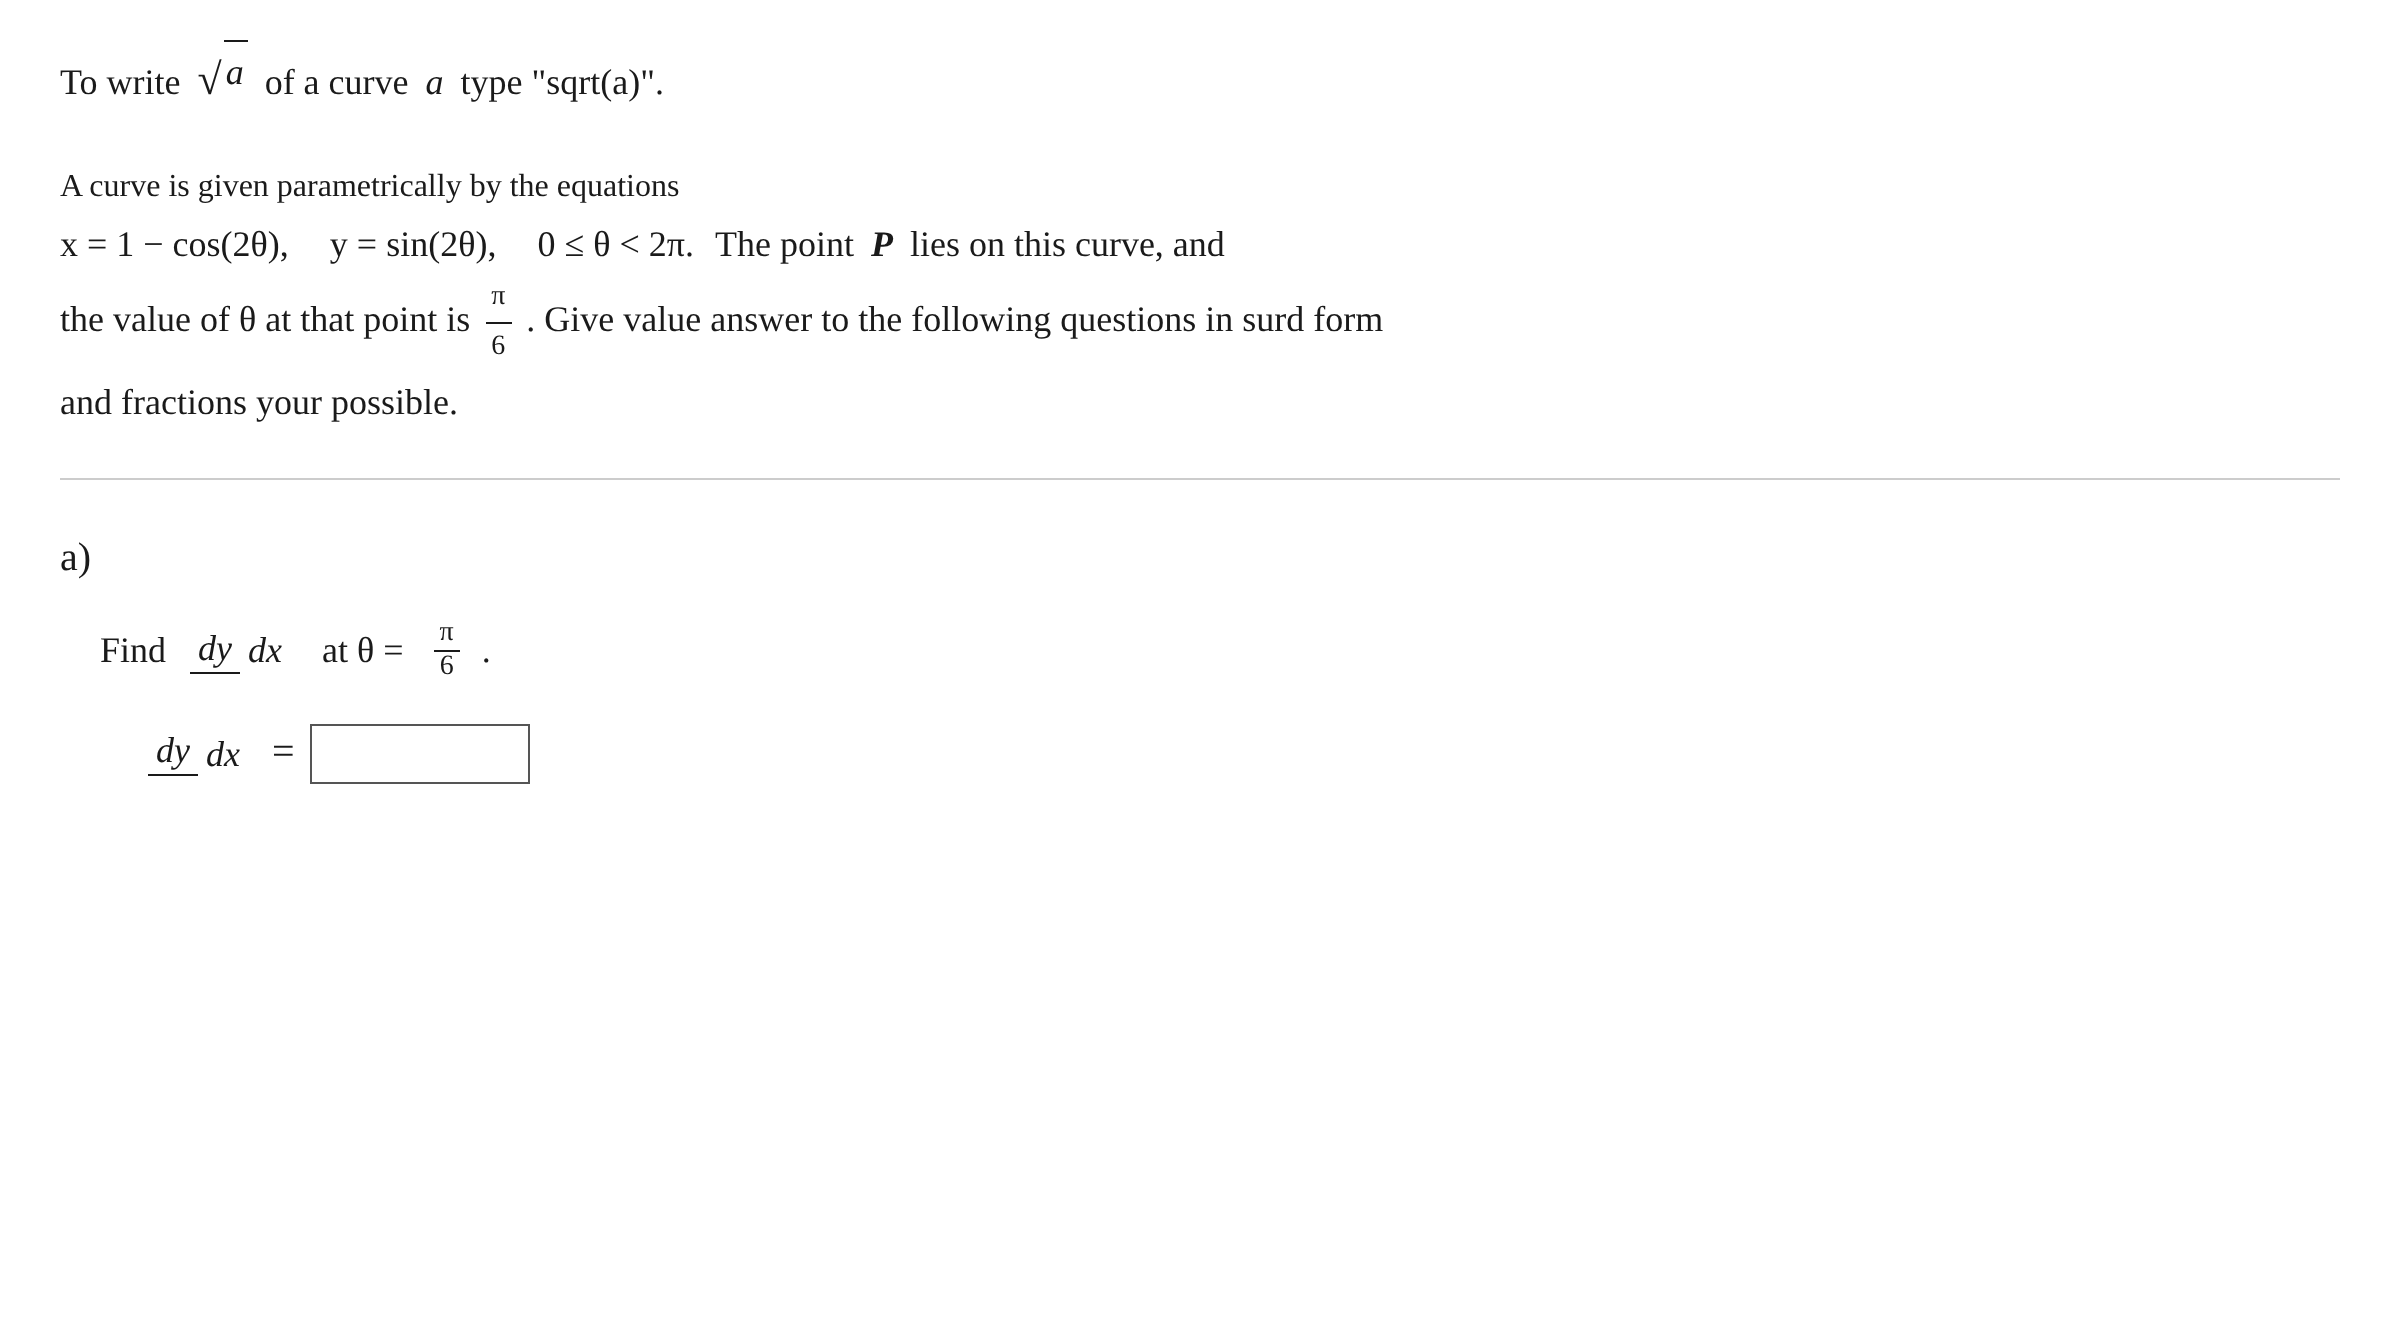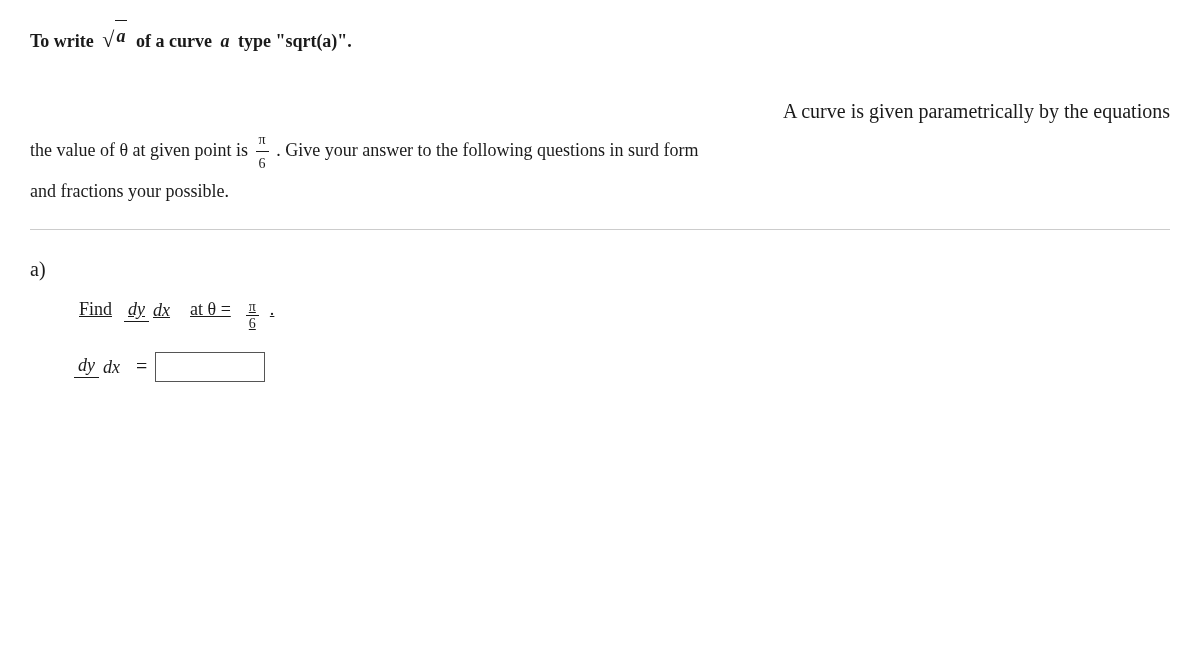--- a/index.html
+++ b/index.html
@@ -13,23 +13,22 @@
       font-family: "Times New Roman", Times, serif;
       font-size: 18px;
       color: #1a1a1a;
       width: 1200px;
       min-height: 662px;
       padding: 20px 30px;
     }
 
     .hint-line {
       font-size: 18px;
-      margin-bottom: 38px;
+      margin-bottom: 24px;
       line-height: 1.6;
-      font-weight: bold;
     }
 
     .sqrt-symbol {
       font-size: 22px;
       line-height: 1;
       margin-right: 1px;
     }
 
     .sqrt-radicand {
       font-style: italic;
@@ -37,24 +36,23 @@
       padding-top: 1px;
       padding-left: 1px;
       padding-right: 2px;
     }
 
     .problem-block {
       margin-bottom: 10px;
     }
 
     .problem-text {
-      font-size: 20px;
+      font-size: 16px;
       line-height: 1.7;
       margin-bottom: 0;
-      text-align: right;
     }
 
     .problem-equations {
       font-size: 18px;
       line-height: 1.7;
     }
 
     .italic {
       font-style: italic;
     }
@@ -66,26 +64,25 @@
     }
 
     .part-label {
       font-size: 20px;
       font-weight: normal;
       margin-bottom: 18px;
     }
 
     .find-line {
       display: flex;
-      align-items: flex-start;
+      align-items: center;
       gap: 8px;
-      margin-left: 49px;
+      margin-left: 20px;
       margin-bottom: 20px;
       font-size: 18px;
-      text-decoration: underline;
     }
 
     .fraction {
       display: inline-flex;
       align-items: center;
       vertical-align: middle;
       margin: 0 4px;
     }
 
     .fraction .numerator {
@@ -155,26 +152,34 @@
   <span>of a curve</span>
   <span class="italic" style="margin:0 4px;">a</span>
   <span>type "sqrt(a)".</span>
 </div>
 
 <div class="problem-block">
   <div class="problem-text">
     <span>A curve is given parametrically by the equations</span>
   </div>
   <div class="problem-equations">
-    <span>the value of θ at given point is</span>
+    <span style="margin-right:16px;">x = 1 − cos(2θ),</span>
+    <span style="margin-right:16px;">y = sin(2θ),</span>
+    <span style="margin-right:6px;">0 ≤ θ &lt; 2π.</span>
+    <span style="margin-right:4px;">The point</span>
+    <span class="point-P" style="margin-right:4px;">P</span>
+    <span>lies on this curve, and</span>
+  </div>
+  <div class="problem-equations">
+    <span>the value of θ at that point is</span>
     <span class="frac-small" style="margin:0 3px;">
       <span class="numerator">π</span>
       <span class="denominator">6</span>
     </span>
-    <span>. Give your answer to the following questions in surd form</span>
+    <span>. Give value answer to the following questions in surd form</span>
   </div>
   <div class="problem-equations">
     <span>and fractions your possible.</span>
   </div>
 </div>
 
 <hr class="divider">
 
 <div class="part-label">a)</div>
 

